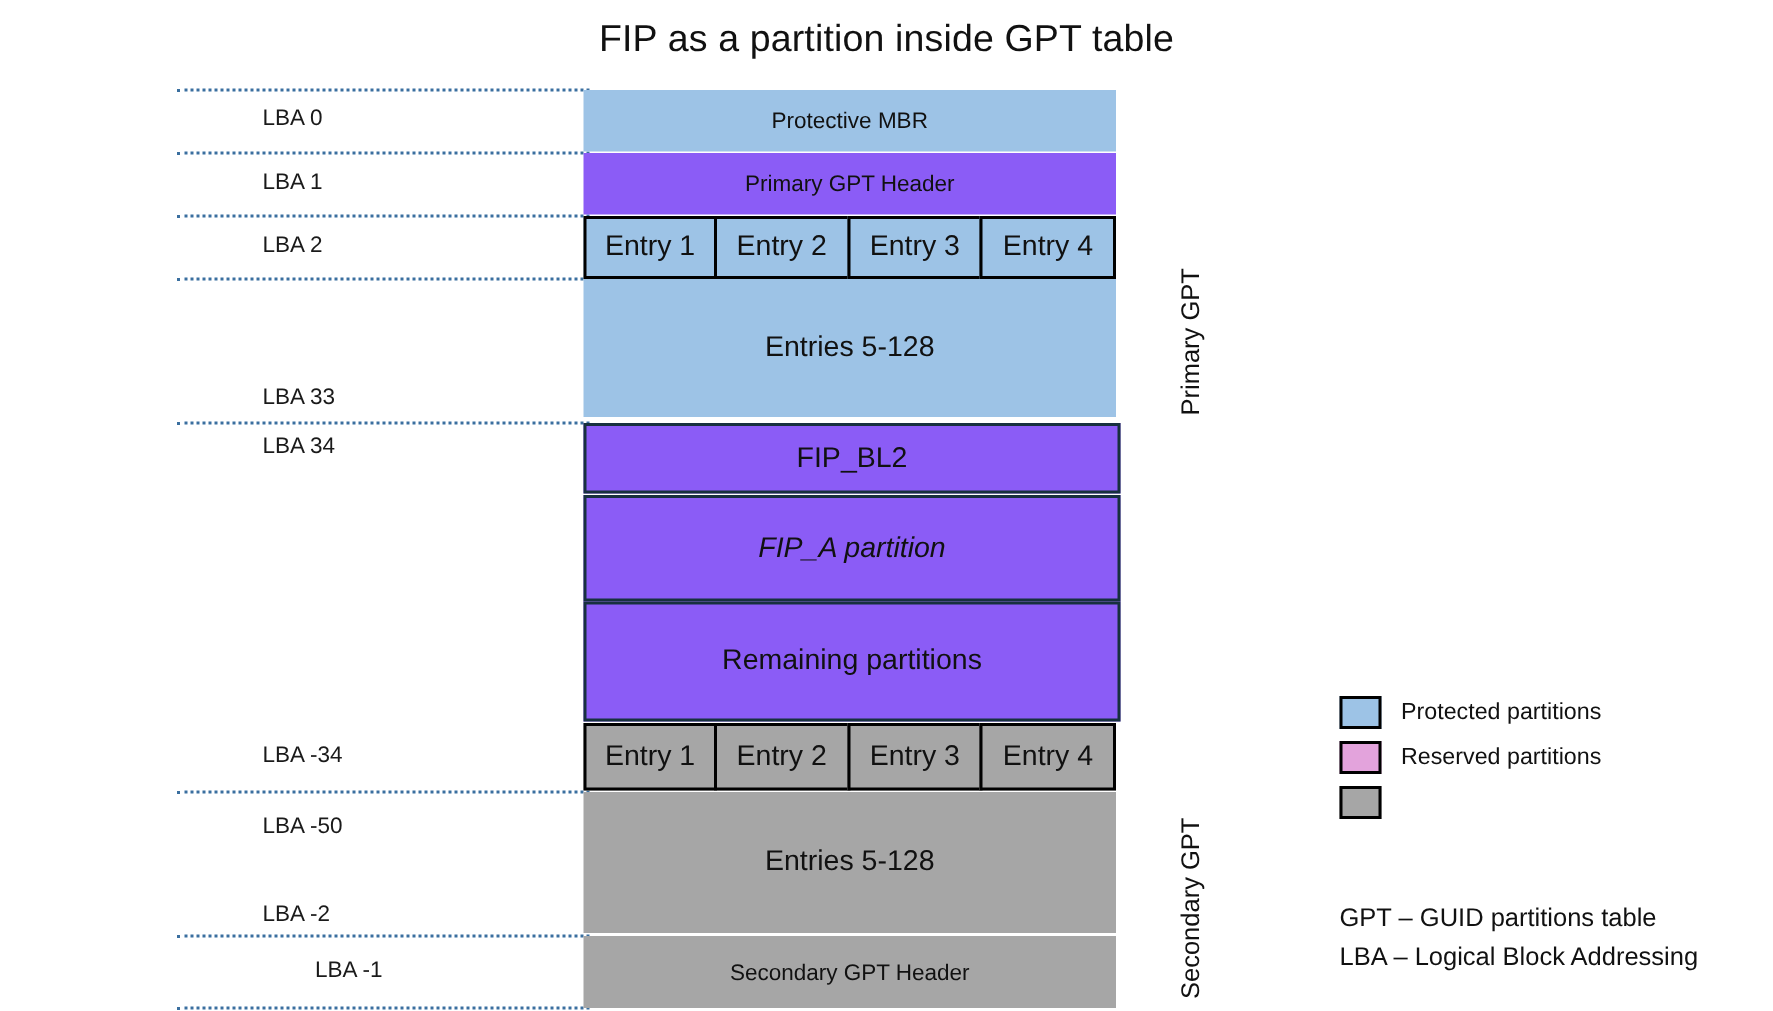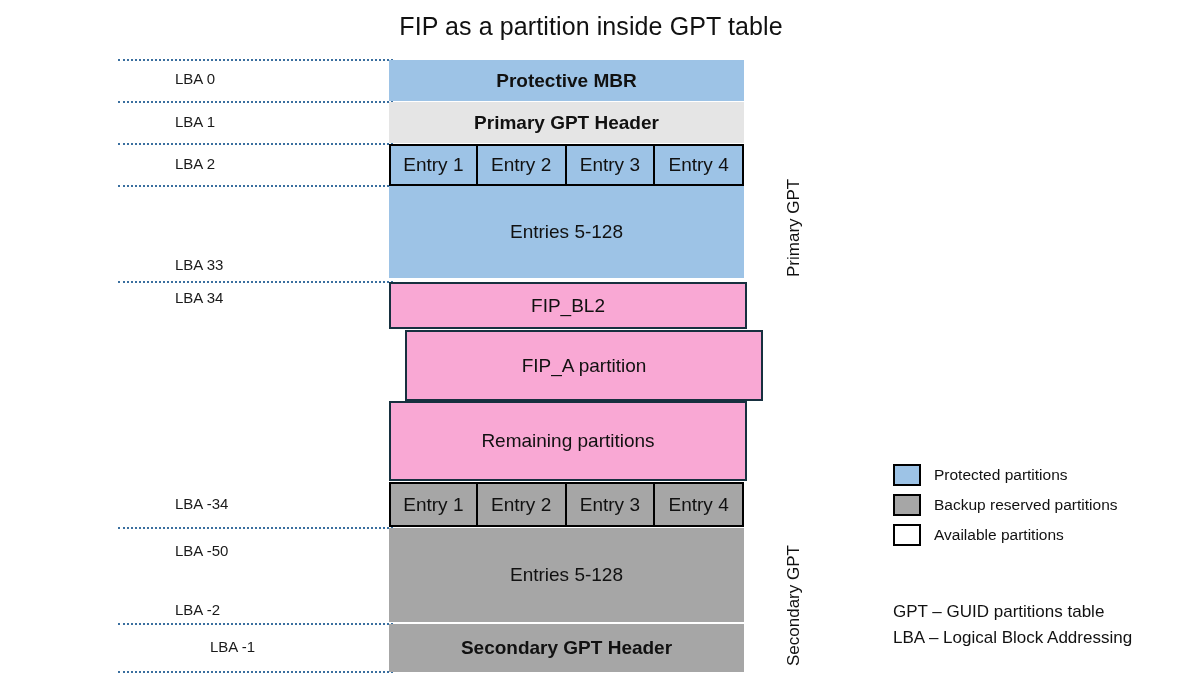--- a/index.html
+++ b/index.html
@@ -56,26 +56,26 @@
   .blk {
     position: absolute;
     box-sizing: border-box;
     display: flex;
     align-items: center;
     justify-content: center;
     font-size: 19px;
     color: #111111;
     white-space: nowrap;
   }
-  .blk.bold { font-weight: bold; font-size: 19px; }
+  .blk.bold { font-weight: normal; font-size: 15px; }
 
   .blue  { background: #9DC3E6; }
-  .pink  { background: #e5e5e5; }
+  .pink  { background: #8b5cf6; }
   .gray  { background: #A6A6A6; }
-  .white { background: #f9a8d4; }
+  .white { background: #8b5cf6; }
 
   .navy-box {
     border: 2.5px solid #17303f;
   }
 
   
   .entry-row {
     position: absolute;
     display: flex;
     box-sizing: border-box;
@@ -164,21 +164,21 @@
       <div class="lba-label" style="top: 542px;">LBA -50</div>
       <div class="lba-label" style="top: 601px;">LBA -2</div>
       <div class="lba-label" style="top: 638px; margin-left: 35px;">LBA -1</div>
     </div>
 
   <div id="blocks">
       <div class="blk blue bold" style="left: 389px; top: 60px; width: 355px; height: 41px;">Protective MBR</div>
       <div class="blk pink bold" style="left: 389px; top: 102px; width: 355px; height: 41px;">Primary GPT Header</div>
       <div class="blk blue" style="left: 389px; top: 186px; width: 355px; height: 92px;">Entries 5-128</div>
       <div class="blk white navy-box" style="left: 389px; top: 282px; width: 358px; height: 47px;">FIP_BL2</div>
-      <div class="blk white navy-box" style="left: 405px; top: 330px; width: 358px; height: 71px;">FIP_A partition</div>
+      <div class="blk white navy-box" style="left: 389px; top: 330px; width: 358px; height: 71px; font-style: italic;">FIP_A partition</div>
       <div class="blk white navy-box" style="left: 389px; top: 401px; width: 358px; height: 80px;">Remaining partitions</div>
       <div class="blk gray" style="left: 389px; top: 528px; width: 355px; height: 94px;">Entries 5-128</div>
       <div class="blk gray bold" style="left: 389px; top: 624px; width: 355px; height: 48px;">Secondary GPT Header</div>
     </div>
 
   <div id="entry-rows">
       <div class="entry-row" style="left: 389px; top: 144px; width: 355px; height: 42px;">
         <div class="entry-cell blue" style="width: 88.75px; height: 42px;">Entry 1</div>
         <div class="entry-cell blue" style="width: 90.75px; height: 42px;">Entry 2</div>
         <div class="entry-cell blue" style="width: 90.75px; height: 42px;">Entry 3</div>
@@ -196,26 +196,25 @@
       <div class="side-label" style="left: 784px; top: 277px;">Primary GPT</div>
       <div class="side-label" style="left: 784px; top: 666px;">Secondary GPT</div>
     </div>
 
   <div class="legend" id="legend">
       <div class="legend-row">
         <span class="swatch" style="background: rgb(157, 195, 230);"></span>
         <span class="legend-text">Protected partitions</span>
       </div>
       <div class="legend-row">
+        <span class="swatch" style="background: rgb(227, 163, 220);"></span>
+        <span class="legend-text">Reserved partitions</span>
+      </div>
+      <div class="legend-row">
         <span class="swatch" style="background: rgb(166, 166, 166);"></span>
-        <span class="legend-text">Backup reserved partitions</span>
-      </div>
-      <div class="legend-row">
-        <span class="swatch" style="background: rgb(255, 255, 255);"></span>
-        <span class="legend-text">Available partitions</span>
       </div>
     </div>
   <div id="abbrevs">
       <div class="abbrev" style="top: 602px;">GPT – GUID partitions table</div>
       <div class="abbrev" style="top: 628px;">LBA – Logical Block Addressing</div>
     </div>
 
 </div>
 
 </body></html>

